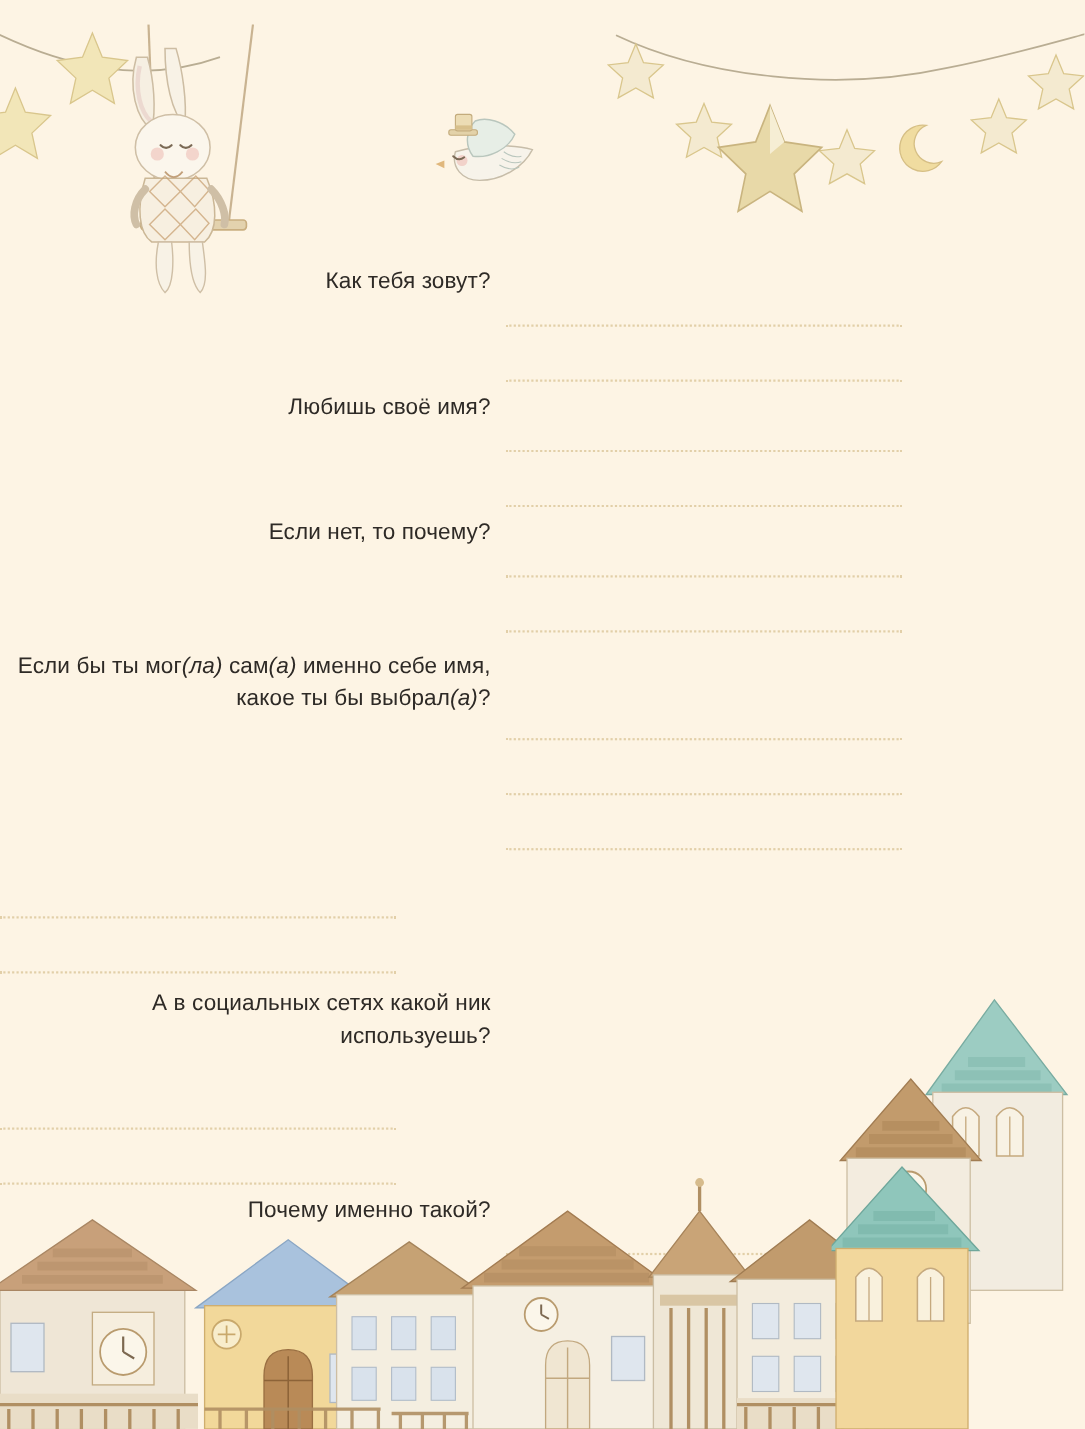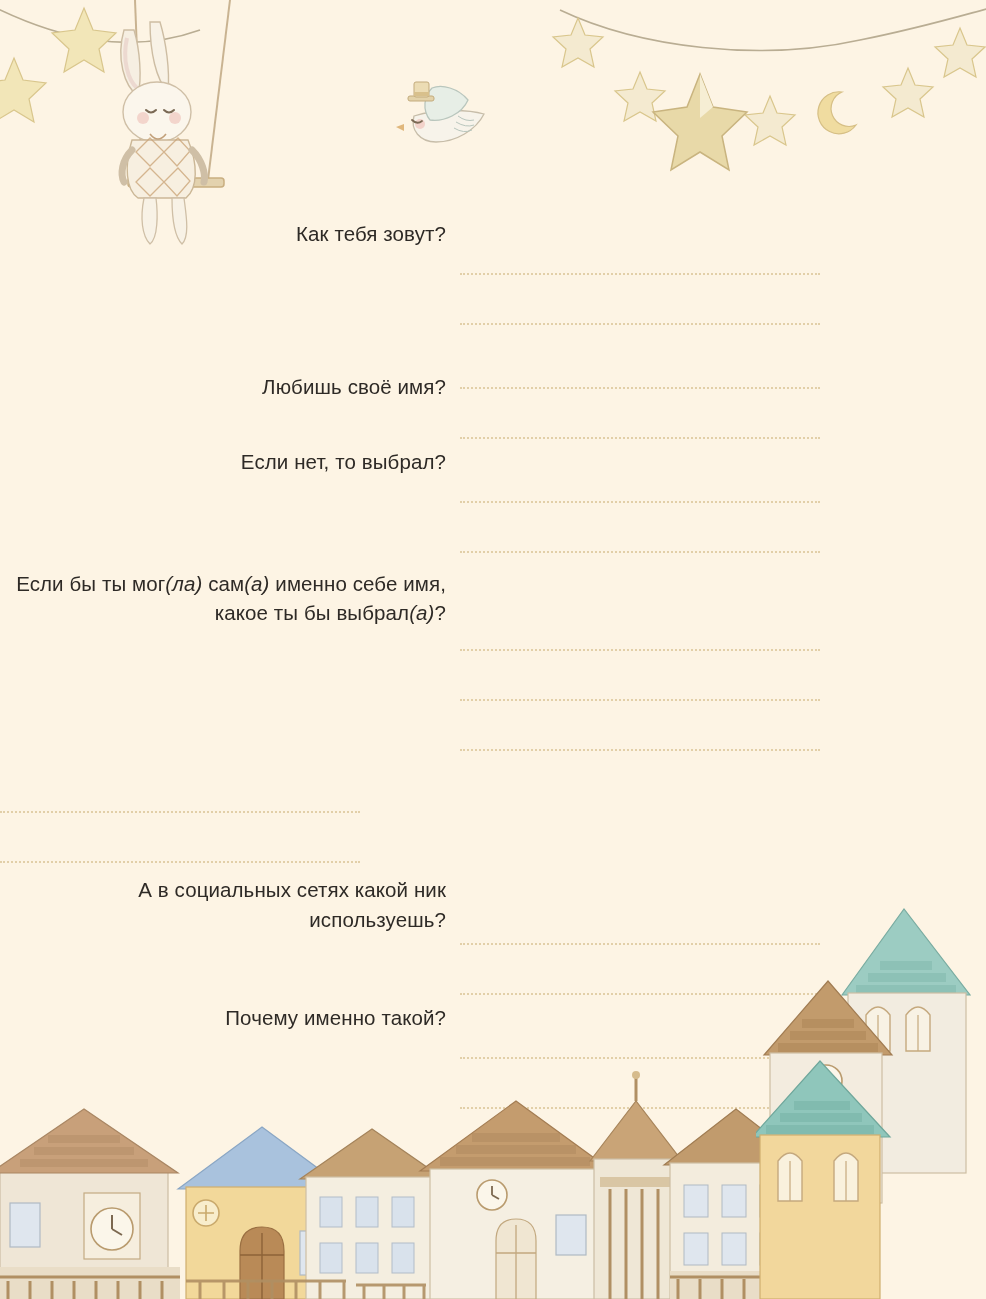--- a/index.html
+++ b/index.html
@@ -12,20 +12,21 @@
     background: #fdf4e4;
     font-family: "Liberation Sans", sans-serif;
     overflow: hidden;
     position: relative;
   }
   .page {
     position: absolute;
     inset: 0;
     background: #fdf4e4;
     overflow: hidden;
+    margin-top: 22px;
   }
 
   
   .garland {
     position: absolute;
     top: 0;
     left: 0;
     width: 986px;
     height: 200px;
     pointer-events: none;
@@ -190,30 +191,30 @@
   <div class="qlist">
 
     <div class="qrow" style="margin-top:4px;">
       <div class="qlabel">Как тебя зовут?</div>
       <div class="lines">
         <div class="dline"></div>
         <div class="dline"></div>
       </div>
     </div>
 
-    <div class="qrow" style="margin-top:8px;align-items:center;">
+    <div class="qrow" style="margin-top:8px;">
       <div class="qlabel">Любишь своё имя?</div>
       <div class="lines">
         <div class="dline"></div>
         <div class="dline"></div>
       </div>
     </div>
 
     <div class="qrow" style="margin-top:8px;">
-      <div class="qlabel">Если нет, то выбрал?</div>
+      <div class="qlabel">Если нет, то почему?</div>
       <div class="lines">
         <div class="dline"></div>
         <div class="dline"></div>
       </div>
     </div>
 
     <div class="qrow" style="margin-top:16px;">
       <div class="qlabel" id="q4label"><span>Если бы ты мог</span><i>(ла)</i><span> сам</span><i>(а)</i><span> именно себе имя, какое ты бы выбрал</span><i>(а)</i><span>?</span></div>
       <div class="lines" style="padding-top:32px;">
         <div class="dline"></div>
@@ -222,21 +223,21 @@
       </div>
     </div>
 
     <div class="qrow" style="margin-top:6px;">
       <div class="lines">
         <div class="dline"></div>
         <div class="dline"></div>
       </div>
     </div>
 
-    <div class="qrow" style="margin-top:12px;">
+    <div class="qrow" style="margin-top:12px;flex-direction:column;">
       <div class="qlabel" style="line-height:30px;">А в социальных сетях какой ник используешь?</div>
       <div class="lines" style="padding-top:20px;">
         <div class="dline"></div>
         <div class="dline"></div>
       </div>
     </div>
 
     <div class="qrow" style="margin-top:8px;">
       <div class="qlabel">Почему именно такой?</div>
       <div class="lines">

